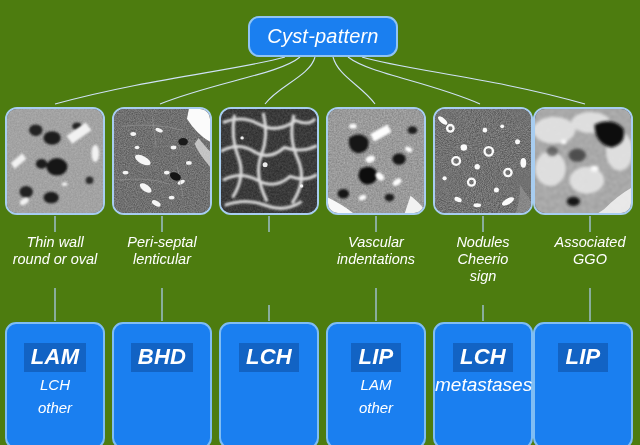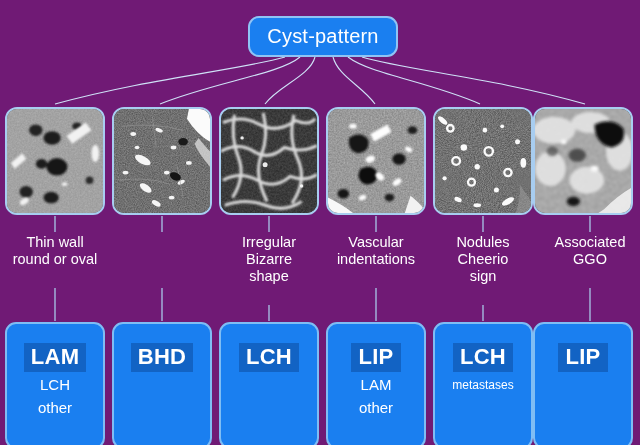--- a/index.html
+++ b/index.html
@@ -4,23 +4,24 @@
 <style>
   html, body {
     margin: 0;
     padding: 0;
     background: #06356b;
   }
   #stage {
     position: relative;
     width: 640px;
     height: 445px;
-    background: #701a75;
+    background: #4d7c0f;
     overflow: hidden;
     font-family: "Liberation Sans", sans-serif;
+    font-style: italic;
   }
 
   
   #connectors {
     position: absolute;
     left: 0; top: 0;
     width: 640px; height: 445px;
     pointer-events: none;
   }
 
@@ -90,21 +91,21 @@
     font-weight: bold;
     line-height: 26px;
     padding: 1px 7px 2px 7px;
     letter-spacing: 0.3px;
   }
   .dx .sub {
     font-size: 15px;
     line-height: 20px;
     margin-top: 3px;
   }
-  .dx .sub.small { font-size: 12px; }
+  .dx .sub.small { font-size: 19px; }
 </style>
 </head>
 <body>
 
 <div id="stage">
 
   <svg id="connectors" viewBox="0 0 640 445">
     <g fill="none" stroke="#cfe2f7" stroke-width="1.1">
       <path d="M285,57 C240,70 150,78 55,104"></path>
       <path d="M300,57 C280,74 215,82 160,104"></path>
@@ -339,25 +340,22 @@
       </g>
       <path d="M72,104 Q86,90 100,82 L100,108 L66,108 Z" fill="#efefef" opacity="0.9"></path>
     </svg>
   </div>
 
   <div class="desc" style="left:-3px;">
     <div>Thin wall</div>
     <div>round or oval</div>
   </div>
   <div class="desc" style="left:104px;">
-  </div>
-  <div class="desc" style="left:211px;">
-    <div>Irregular</div>
-    <div>Bizarre</div>
-    <div>shape</div>
+    <div>Peri-septal</div>
+    <div>lenticular</div>
   </div>
   <div class="desc" style="left:425px;">
     <div>Nodules</div>
     <div>Cheerio</div>
     <div>sign</div>
   </div>
   <div class="desc" style="left:318px;">
     <div>Vascular</div>
     <div>indentations</div>
   </div>

